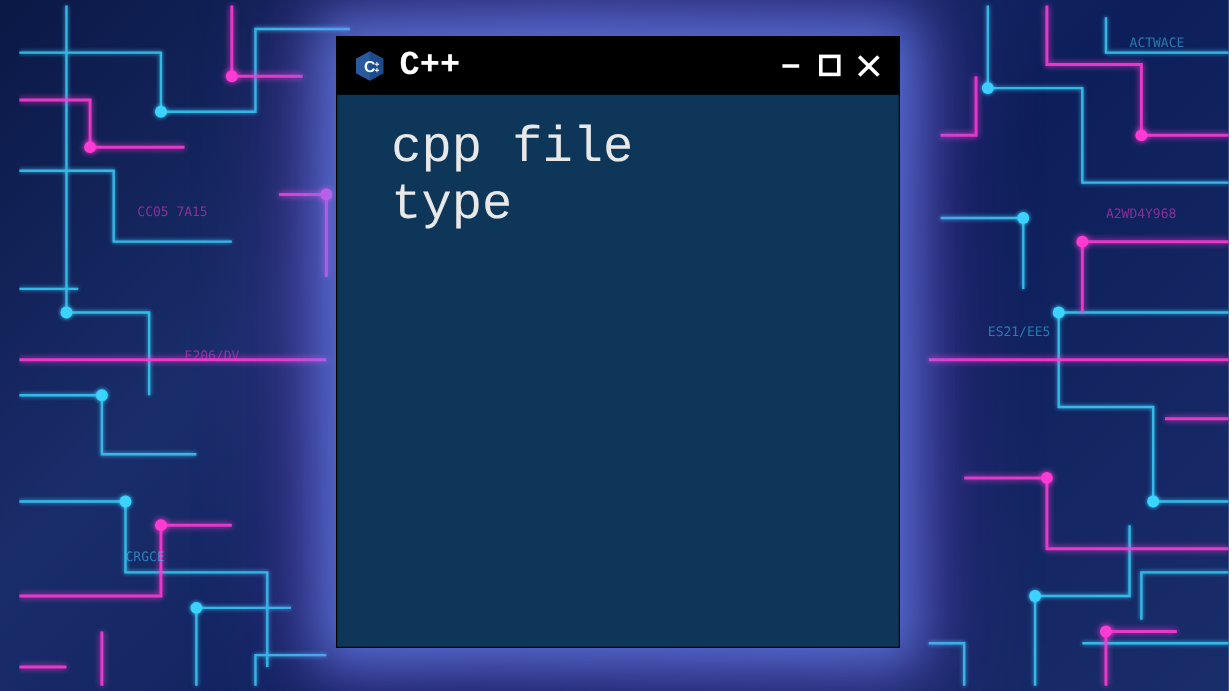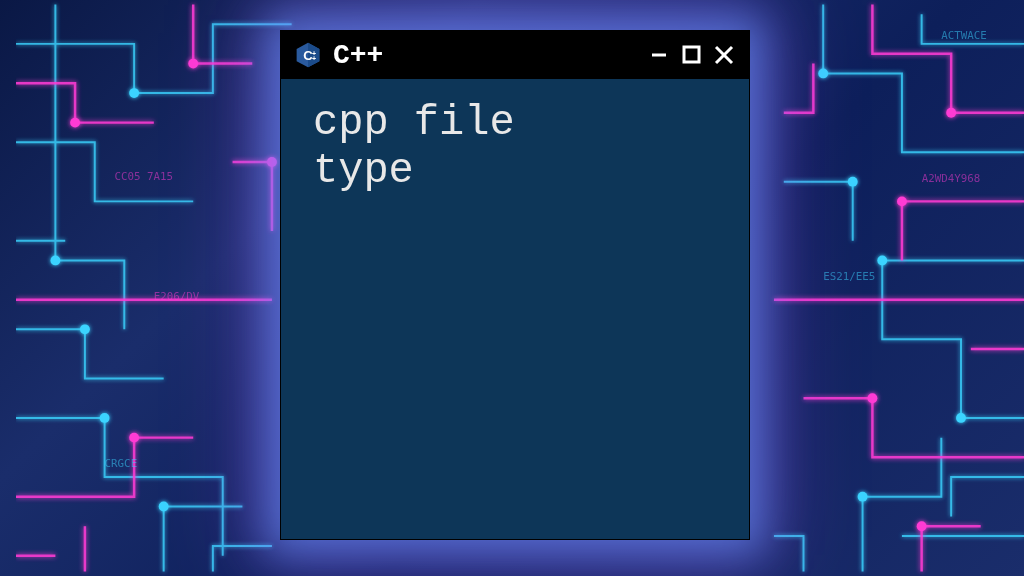--- a/index.html
+++ b/index.html
@@ -70,20 +70,21 @@
       cursor: pointer;
     }
     .content {
       flex: 1;
       padding: 20px 32px;
       color: #e8e8e8;
       font-size: 42px;
       line-height: 1.15;
       font-family: "Consolas", "Courier New", monospace;
       white-space: pre-line;
+      margin-left: 13px;
     }
   </style>
 </head>
 <body>
 
 <div class="circuit-bg">
   <svg viewBox="0 0 1024 576" xmlns="http://www.w3.org/2000/svg">
     <defs>
       <filter id="glow-cyan">
         <feGaussianBlur stdDeviation="2" result="b"></feGaussianBlur>

